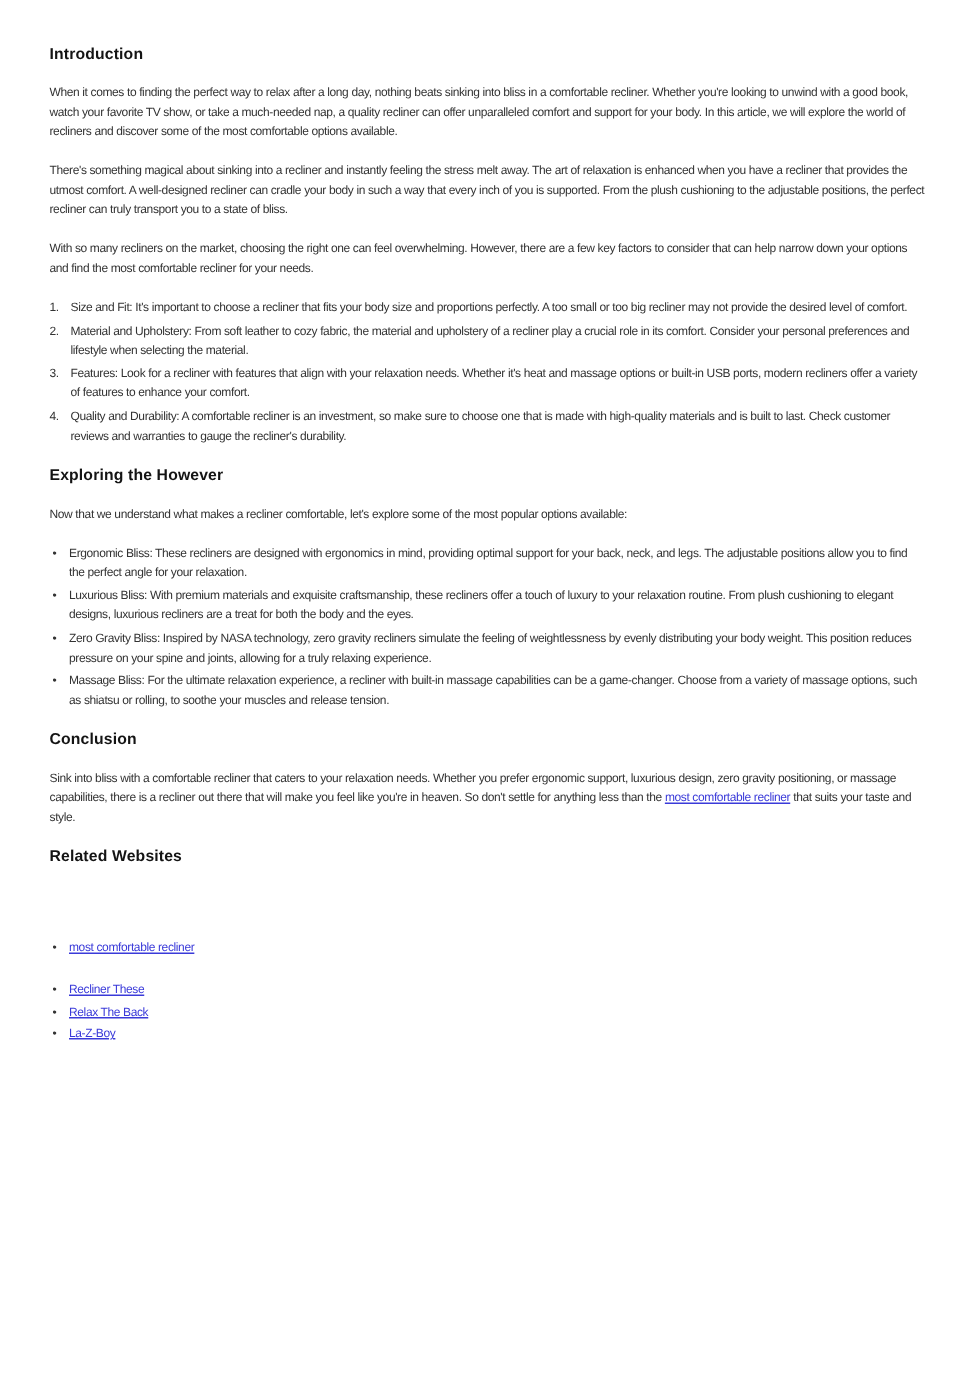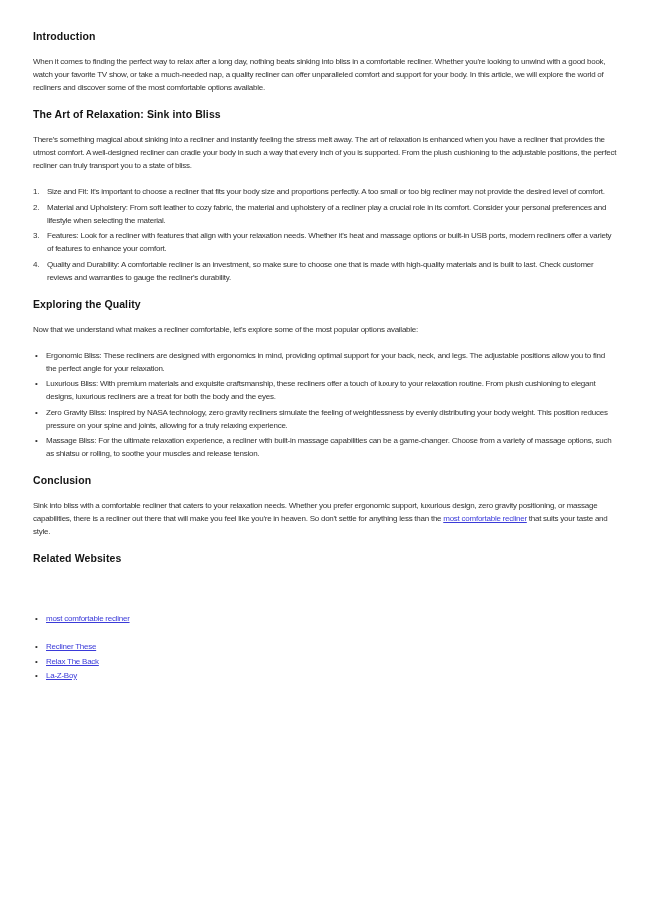--- a/index.html
+++ b/index.html
@@ -54,44 +54,44 @@
   .ref-list .li { margin-bottom: 1.5px; }
 </style>
 </head>
 <body>
 
 <div class="page">
 
   <h2 class="first">Introduction</h2>
   <p>When it comes to finding the perfect way to relax after a long day, nothing beats sinking into bliss in a comfortable recliner. Whether you're looking to unwind with a good book, watch your favorite TV show, or take a much-needed nap, a quality recliner can offer unparalleled comfort and support for your body. In this article, we will explore the world of recliners and discover some of the most comfortable options available.</p>
 
-  <h2>The Art of Relaxation: Sink into Bliss</h2>
   <p>There's something magical about sinking into a recliner and instantly feeling the stress melt away. The art of relaxation is enhanced when you have a recliner that provides the utmost comfort. A well-designed recliner can cradle your body in such a way that every inch of you is supported. From the plush cushioning to the adjustable positions, the perfect recliner can truly transport you to a state of bliss.</p>
 
+  <p>With so many recliners on the market, choosing the right one can feel overwhelming. However, there are a few key factors to consider that can help narrow down your options and find the most comfortable recliner for your needs.</p>
 
   <div class="list">
     <div class="li">
       <span class="marker">1.</span>
       <span class="li-text">Size and Fit: It's important to choose a recliner that fits your body size and proportions perfectly. A too small or too big recliner may not provide the desired level of comfort.</span>
     </div>
     <div class="li">
       <span class="marker">2.</span>
       <span class="li-text">Material and Upholstery: From soft leather to cozy fabric, the material and upholstery of a recliner play a crucial role in its comfort. Consider your personal preferences and lifestyle when selecting the material.</span>
     </div>
     <div class="li">
       <span class="marker">3.</span>
       <span class="li-text">Features: Look for a recliner with features that align with your relaxation needs. Whether it's heat and massage options or built-in USB ports, modern recliners offer a variety of features to enhance your comfort.</span>
     </div>
     <div class="li">
       <span class="marker">4.</span>
       <span class="li-text">Quality and Durability: A comfortable recliner is an investment, so make sure to choose one that is made with high-quality materials and is built to last. Check customer reviews and warranties to gauge the recliner's durability.</span>
     </div>
   </div>
 
-  <h2>Exploring the Quality</h2>
+  <h2>Exploring the However</h2>
   <p>Now that we understand what makes a recliner comfortable, let's explore some of the most popular options available:</p>
 
   <div class="list">
     <div class="li">
       <span class="marker bullet">•</span>
       <span class="li-text">Ergonomic Bliss: These recliners are designed with ergonomics in mind, providing optimal support for your back, neck, and legs. The adjustable positions allow you to find the perfect angle for your relaxation.</span>
     </div>
     <div class="li">
       <span class="marker bullet">•</span>
       <span class="li-text">Luxurious Bliss: With premium materials and exquisite craftsmanship, these recliners offer a touch of luxury to your relaxation routine. From plush cushioning to elegant designs, luxurious recliners are a treat for both the body and the eyes.</span>

